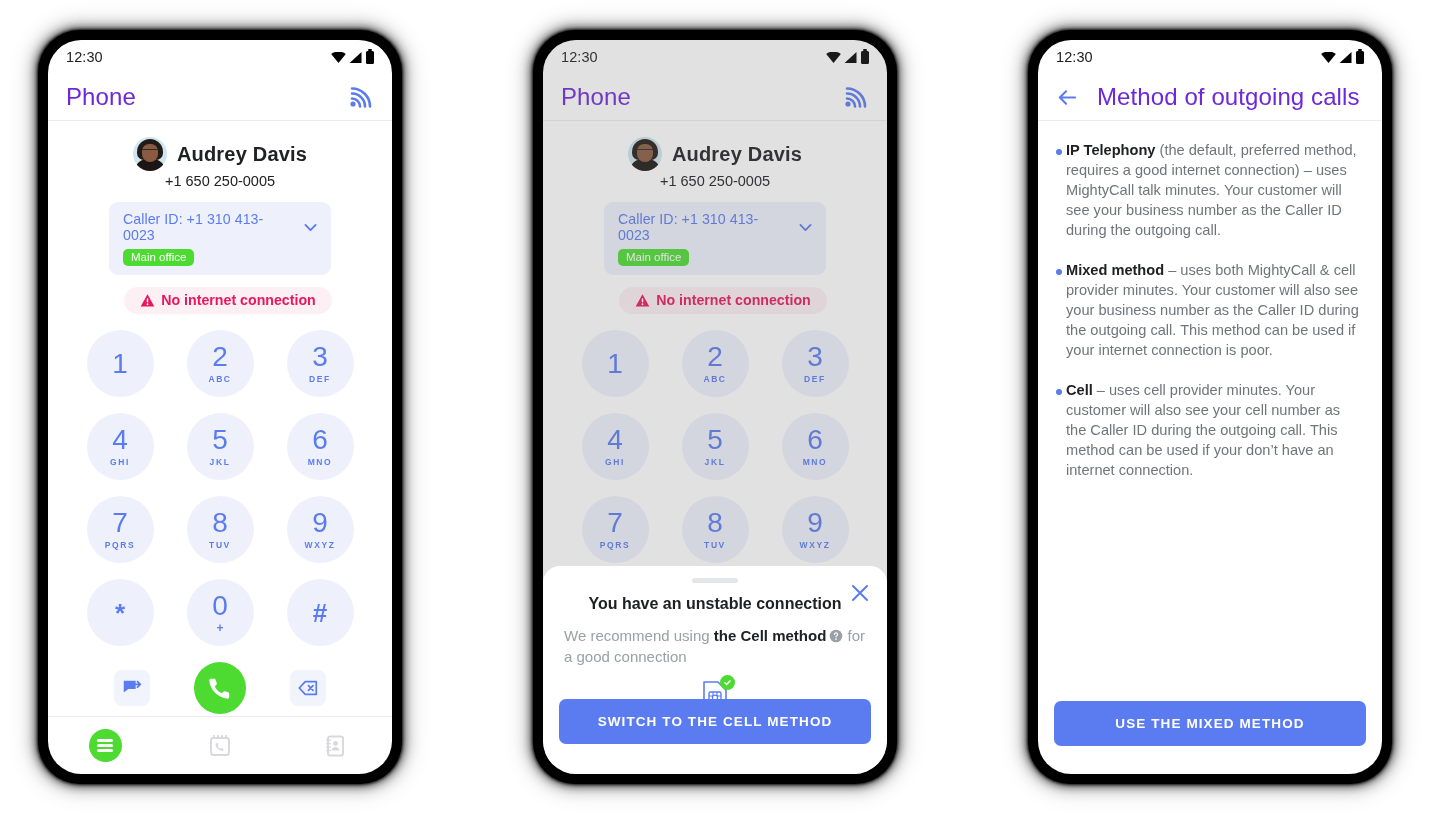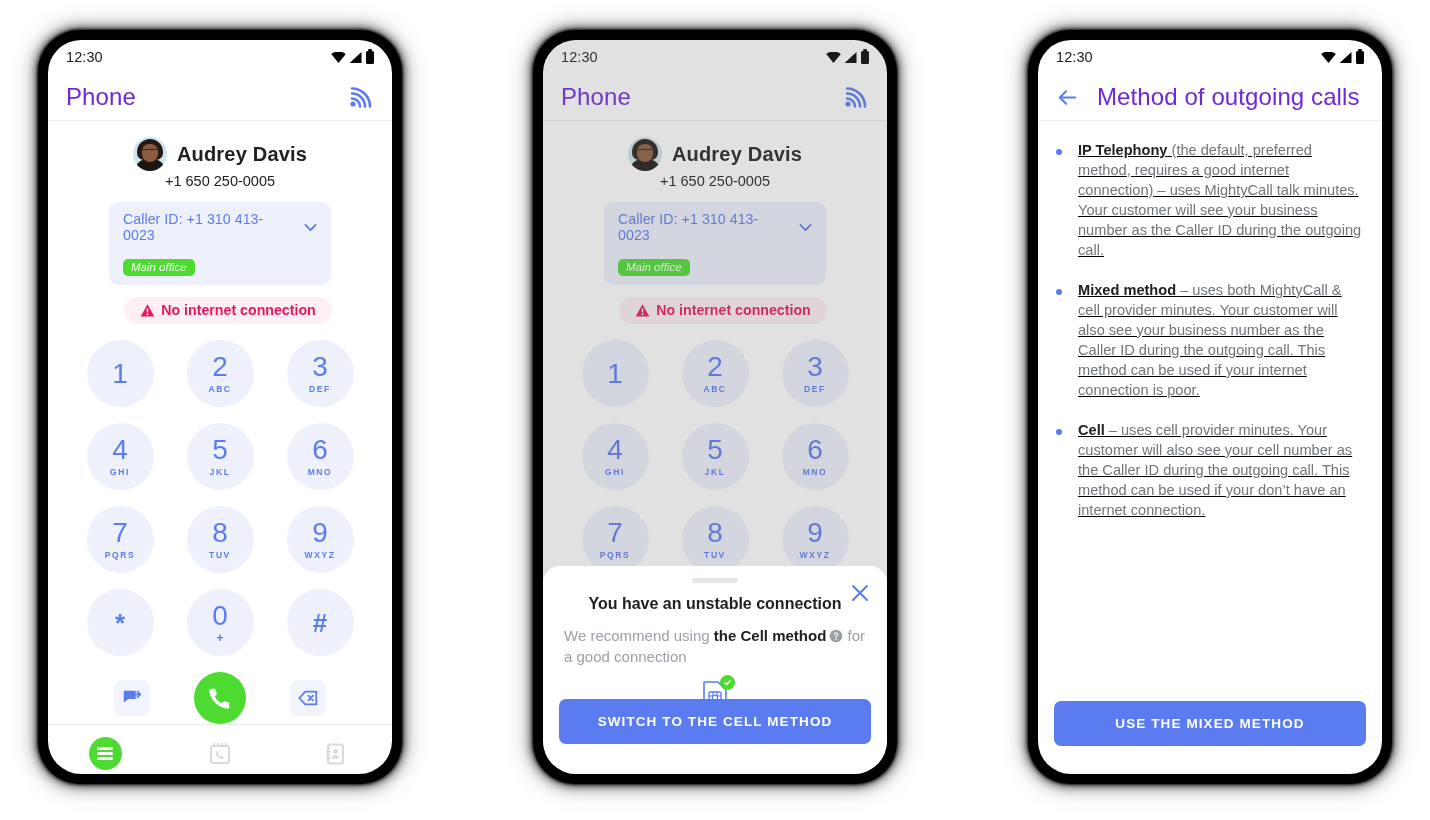--- a/index.html
+++ b/index.html
@@ -82,23 +82,23 @@
   
   .callerid {
     margin: 13px auto 0; width: 222px;
     background: #eef1fb; border-radius: 9px;
     padding: 9px 12px 9px 14px; text-align: left;
   }
   .callerid-row { display: flex; align-items: center; justify-content: space-between; gap: 16px; }
   .callerid-text { font-size: 14.2px; color: #5b7cf0; letter-spacing: .05px;}
   .chev { width: 17px; height: 17px; flex:0 0 17px;}
   .tag {
-    display: inline-block; margin-top: 16px;
+    display: inline-block; margin-top: 6px;
     background: #4ddb32; color: #fff;
-    font-size: 11.5px; padding: 2px 8px 3px; border-radius: 5px; font-style: italic;
+    font-size: 11.5px; padding: 2px 8px 3px; border-radius: 5px;
   }
 
   
   .warn-wrap { display: flex; justify-content: center; margin-top: 12px; padding-left: 16px; }
   .warn {
     display: flex; align-items: center; gap: 6px;
     background: #fdf0f4; border-radius: 15px;
     padding: 5px 16px 6px;
     font-size: 14.2px; font-weight: 700; color: #e8175d;
   }
@@ -184,21 +184,21 @@
     border-radius: 7px; padding: 15px 0 15px;
     font-size: 13.5px; font-weight: 700; letter-spacing: 1.1px;
     font-family: "Liberation Sans", sans-serif; cursor: pointer;
     text-align: center;
   }
   .sheet-btn-wrap { position: absolute; left: 16px; right: 16px; bottom: 30px; }
   .p3-btn-wrap { position: absolute; left: 16px; right: 16px; bottom: 28px; }
 
   
   .info-list { padding: 20px 18px 0 18px; }
-  .info-item { display: flex; gap: 16px; margin-bottom: 20px; text-decoration: underline; }
+  .info-item { display: flex; gap: 4px; margin-bottom: 20px; }
   .info-bullet { flex: 0 0 6px; width: 6px; height: 6px; border-radius: 50%;
                  background: #5b7cf0; margin-top: 8px; }
   .info-text { font-size: 14.6px; line-height: 1.37; color: #70757a; }
   .info-text b { color: #202124; font-weight: 700; }
 </style>
 </head>
 <body>
 
 <div class="stage">
 

